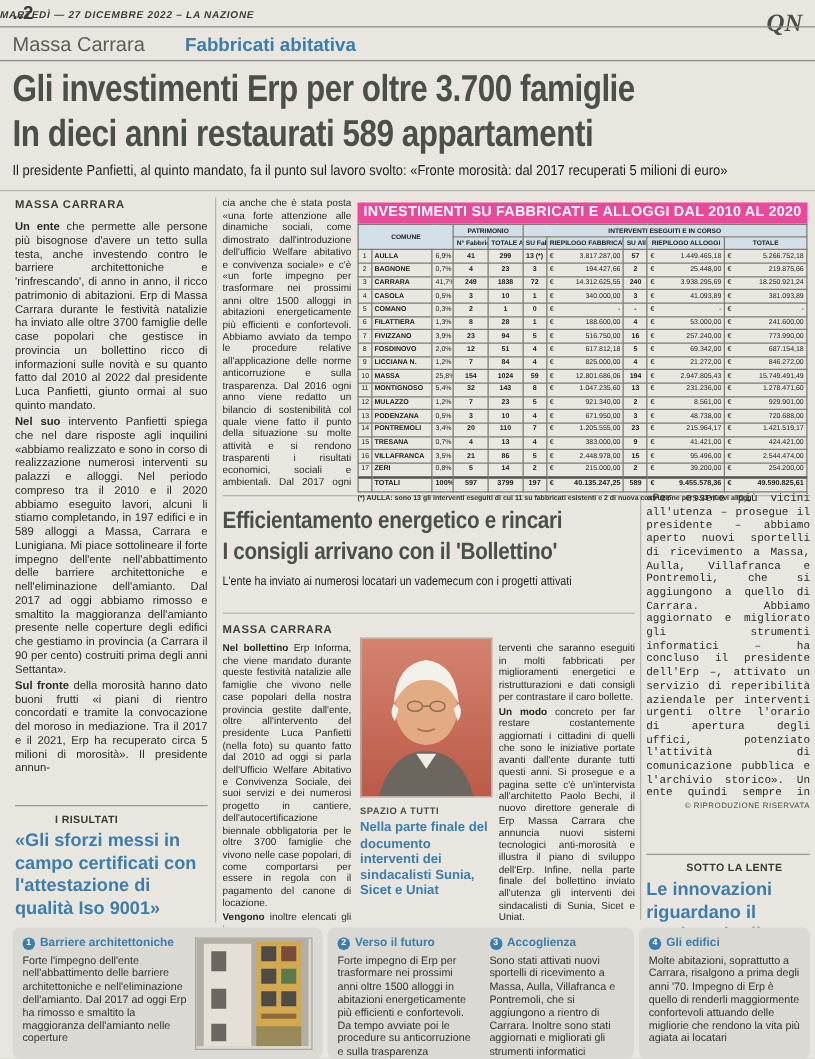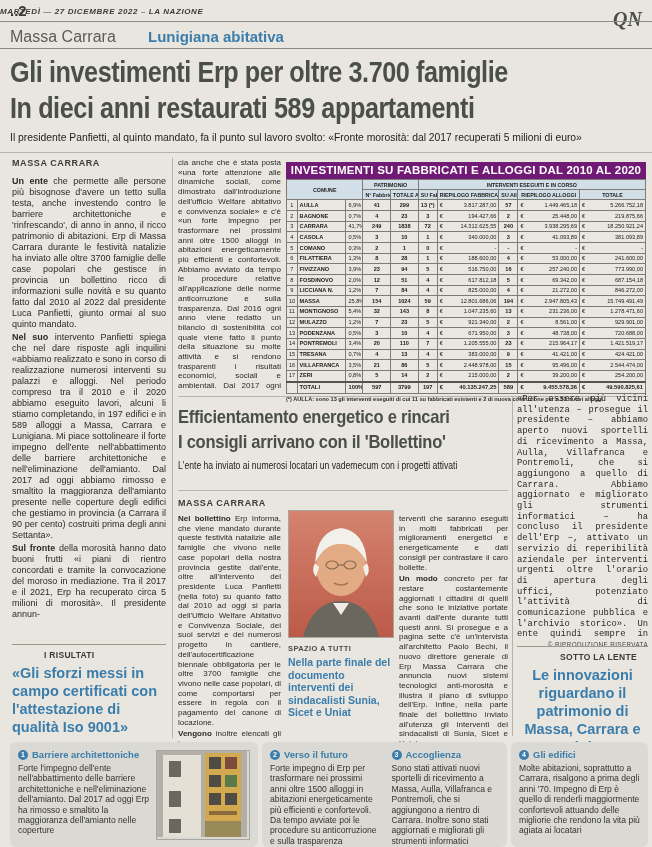--- a/index.html
+++ b/index.html
@@ -32,26 +32,26 @@
          font-size:8px;line-height:9.7px;}
   .col-r{position:absolute;left:517px;top:394px;width:131px;height:246px;overflow:hidden;
          font-size:8.8px;line-height:10.7px;font-family:Liberation Mono, monospace;}
 
   .copyright{font-size:6.3px;letter-spacing:.4px;color:#44443f;text-align:right;}
 
   .pullquote{position:absolute;border-top:1px solid #9a978f;padding-top:5px;}
   .pq-label{font-size:8.5px;font-weight:bold;color:#3a3a36;margin-bottom:4px;letter-spacing:.3px;margin-left:32px;}
   .pq-text{font-size:14.5px;line-height:18px;font-weight:bold;color:#3b7dab;}
   .pq-left{left:12px;top:644px;width:154px;}
-  .pq-right{left:517px;top:646px;width:131px;text-align:center;}
+  .pq-right{left:517px;top:683px;width:131px;}
   .cr-right{position:absolute;left:517px;top:641px;width:131px;}
 
   
   .tablewrap{position:absolute;left:286px;top:162px;width:360px;}
-  .table-title{background:#701a75;color:#fff;font-weight:bold;font-size:11.5px;text-align:center;
+  .table-title{background:#ec4899;color:#fff;font-weight:bold;font-size:11.5px;text-align:center;
                padding:2px 0 3px 0;letter-spacing:.2px;}
   table.inv{border-collapse:collapse;width:100%;table-layout:fixed;background:#eae7e0;}
   table.inv th,table.inv td{border:1px solid #7d7b74;padding:0.5px 2px;line-height:1.55;overflow:hidden;white-space:nowrap;}
   table.inv th{background:#d2dfe9;font-size:5.3px;font-weight:bold;text-align:center;color:#21211e;}
   table.inv td{font-size:5.6px;color:#21211e;}
   td.c-idx{text-align:center;font-size:5.2px;}
   td.c-com{font-weight:bold;font-size:5.2px;}
   td.c-pct{text-align:right;font-size:5px;color:#3a3a36;}
   td.c-num{text-align:center;font-weight:bold;}
   td.c-cnt{text-align:center;font-weight:bold;}
@@ -95,21 +95,21 @@
 <body>
 
 <div class="page">
 
   <div class="page-num">..2</div>
   <div class="dateline">MARTEDÌ — 27 DICEMBRE 2022 – LA NAZIONE</div>
   <div class="brand">QN</div>
   <div class="hline" style="left:0;right:0;top:21px;"></div>
 
   <div class="section-label">Massa Carrara</div>
-  <div class="section-topic">Lunigiana abitativa</div>
+  <div class="section-topic">Fabbricati abitativa</div>
   <div class="hline" style="left:0;right:0;top:48px;"></div>
 
   <div class="headline">
     <div>Gli investimenti Erp per oltre 3.700 famiglie</div>
     <div>In dieci anni restaurati 589 appartamenti</div>
   </div>
   <div class="standfirst">Il presidente Panfietti, al quinto mandato, fa il punto sul lavoro svolto: «Fronte morosità: dal 2017 recuperati 5 milioni di euro»</div>
   <div class="hline" style="left:0;right:0;top:152px;background:#b8b5ae;"></div>
 
   <div class="vline" style="left:172px;top:158px;height:580px;"></div>
@@ -598,21 +598,21 @@
       <path d="M45,72 Q52,76 59,72" stroke="#a8744f" stroke-width="1.5" fill="none"></path>
     </svg>
   </div>
   <div class="photo-caption">
     <div class="cap-label">SPAZIO A TUTTI</div>
     <div class="cap-text">Nella parte finale del documento interventi dei sindacalisti Sunia, Sicet e Uniat</div>
   </div>
 
   <div class="col-b bodycol">
     <div>
-        <p>terventi che saranno eseguiti in molti fabbricati per miglioramenti energetici e energeticamente e dati consigli per contrastare il caro bollette.</p>
+        <p>terventi che saranno eseguiti in molti fabbricati per miglioramenti energetici e ristrutturazioni e dati consigli per contrastare il caro bollette.</p>
         <p><b>Un modo </b>concreto per far restare costantemente aggiornati i cittadini di quelli che sono le iniziative portate avanti dall'ente durante tutti questi anni. Si prosegue e a pagina sette c'è un'intervista all'architetto Paolo Bechi, il nuovo direttore generale di Erp Massa Carrara che annuncia nuovi sistemi tecnologici anti-morosità e illustra il piano di sviluppo dell'Erp. Infine, nella parte finale del bollettino inviato all'utenza gli interventi dei sindacalisti di Sunia, Sicet e Uniat.</p>
       </div>
 
   </div>
 
   <div class="graybox gb-1">
     <div class="box-title">
       <span class="badge">1</span>
       <span>Barriere architettoniche</span>
     </div>

